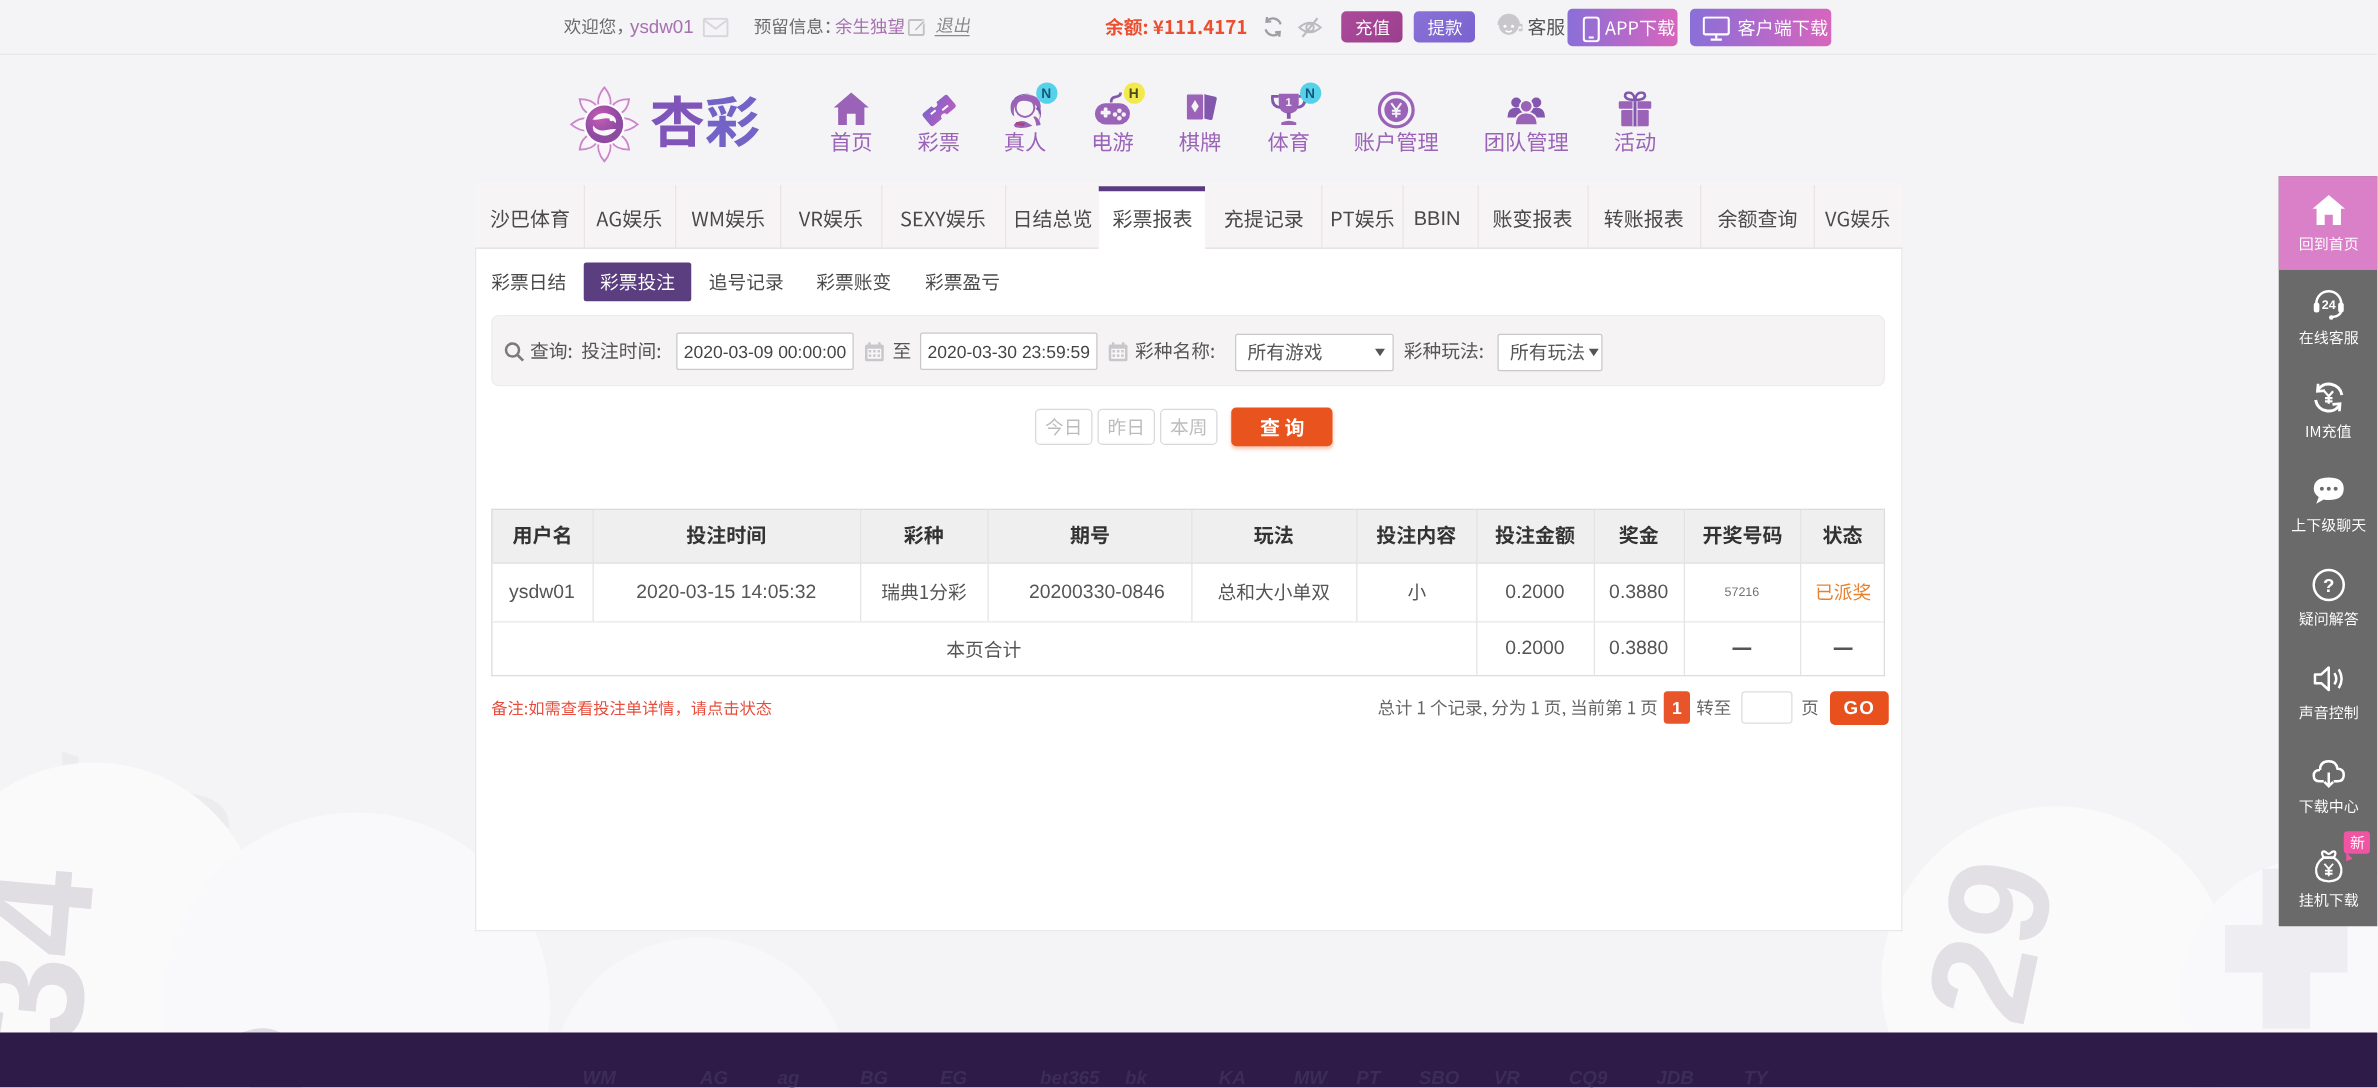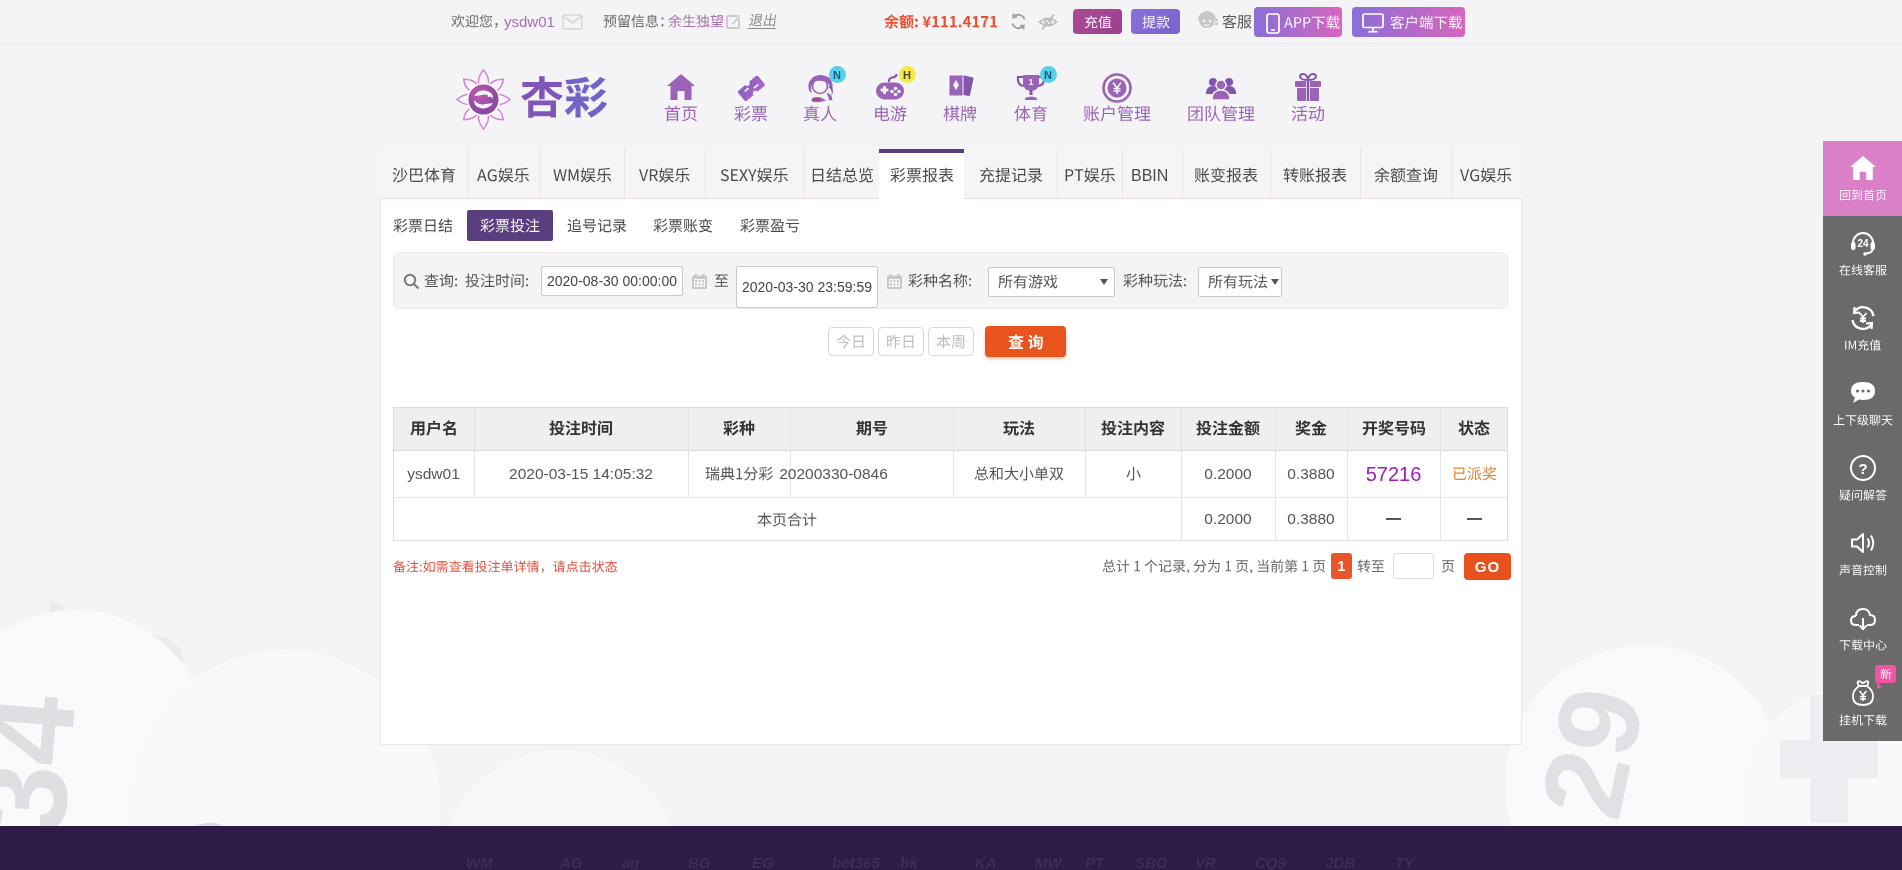--- a/index.html
+++ b/index.html
@@ -670,41 +670,41 @@
   </div>
 <div class="abs" style="left:465px;top:273px">
     <svg width="64.17" height="15" viewBox="0 0 4278 1000" fill="#555" style="">
       <use href="#g84"></use>
       <use href="#g85" x="1000"></use>
       <use href="#g91" x="2000"></use>
       <use href="#g92" x="3000"></use>
       <use href="#g90" x="4000"></use>
     </svg>
   </div>
-<div class="abs row" style="left:541px;top:266px;width:142px;height:30px;background:#fff;border:1px solid #c9c9c9;border-radius:2px;justify-content:center;font-size:14px;color:#444">2020-08-30 00:00:00</div>
+<div class="abs row" style="left:541px;top:266px;width:142px;height:30px;background:#fff;border:1px solid #c9c9c9;border-radius:2px;justify-content:center;font-size:14px;color:#444">2020-03-09 00:00:00</div>
 <svg class="abs" style="left:691px;top:273px" width="17" height="17" viewBox="0 0 17 17">
     <rect x="1" y="2.5" width="15" height="13.5" rx="1.5" fill="#c9c7cb"></rect>
     <line x1="4.5" y1="0.8" x2="4.5" y2="4" stroke="#c9c7cb" stroke-width="2"></line>
     <line x1="12.5" y1="0.8" x2="12.5" y2="4" stroke="#c9c7cb" stroke-width="2"></line>
     <rect x="3" y="6" width="11" height="8" fill="#fff" opacity="0.85"></rect>
     <g fill="#c9c7cb">
       <rect x="4" y="7" width="2" height="2"></rect>
       <rect x="7.5" y="7" width="2" height="2"></rect>
       <rect x="11" y="7" width="2" height="2"></rect>
       <rect x="4" y="10.5" width="2" height="2"></rect>
       <rect x="7.5" y="10.5" width="2" height="2"></rect>
       <rect x="11" y="10.5" width="2" height="2"></rect>
     </g>
   </svg>
 <div class="abs" style="left:714px;top:273px">
     <svg width="15.00" height="15" viewBox="0 0 1000 1000" fill="#555" style="">
       <use href="#g93"></use>
     </svg>
   </div>
-<div class="abs row" style="left:736px;top:266px;width:142px;height:42px;background:#fff;border:1px solid #c9c9c9;border-radius:2px;justify-content:center;font-size:14px;color:#444">2020-03-30 23:59:59</div>
+<div class="abs row" style="left:736px;top:266px;width:142px;height:30px;background:#fff;border:1px solid #c9c9c9;border-radius:2px;justify-content:center;font-size:14px;color:#444">2020-03-30 23:59:59</div>
 <svg class="abs" style="left:886px;top:273px" width="17" height="17" viewBox="0 0 17 17">
     <rect x="1" y="2.5" width="15" height="13.5" rx="1.5" fill="#c9c7cb"></rect>
     <line x1="4.5" y1="0.8" x2="4.5" y2="4" stroke="#c9c7cb" stroke-width="2"></line>
     <line x1="12.5" y1="0.8" x2="12.5" y2="4" stroke="#c9c7cb" stroke-width="2"></line>
     <rect x="3" y="6" width="11" height="8" fill="#fff" opacity="0.85"></rect>
     <g fill="#c9c7cb">
       <rect x="4" y="7" width="2" height="2"></rect>
       <rect x="7.5" y="7" width="2" height="2"></rect>
       <rect x="11" y="7" width="2" height="2"></rect>
       <rect x="4" y="10.5" width="2" height="2"></rect>
@@ -863,39 +863,39 @@
 <div class="abs" style="left:474px;top:451px;width:214px;height:46px;display:flex;align-items:center;justify-content:center;font-size:15.5px;color:#555">2020-03-15 14:05:32</div>
 <div class="abs" style="left:704.8px;top:466px">
     <svg width="68.33" height="15" viewBox="0 0 4555 1000" fill="#555" style="">
       <use href="#g128"></use>
       <use href="#g129" x="1000"></use>
       <use href="#g130" x="2000"></use>
       <use href="#g131" x="2555"></use>
       <use href="#g40" x="3555"></use>
     </svg>
   </div>
-<div class="abs" style="left:752px;top:451px;width:163px;height:46px;display:flex;align-items:center;justify-content:center;font-size:15.5px;color:#555">20200330-0846</div>
+<div class="abs" style="left:796px;top:451px;width:163px;height:46px;display:flex;align-items:center;justify-content:center;font-size:15.5px;color:#555">20200330-0846</div>
 <div class="abs" style="left:974.0px;top:466px">
     <svg width="90.00" height="15" viewBox="0 0 6000 1000" fill="#555" style="">
       <use href="#g72"></use>
       <use href="#g132" x="1000"></use>
       <use href="#g133" x="2000"></use>
       <use href="#g134" x="3000"></use>
       <use href="#g135" x="4000"></use>
       <use href="#g136" x="5000"></use>
     </svg>
   </div>
 <div class="abs" style="left:1125.5px;top:466px">
     <svg width="15.00" height="15" viewBox="0 0 1000 1000" fill="#555" style="">
       <use href="#g134"></use>
     </svg>
   </div>
 <div class="abs" style="left:1181px;top:451px;width:94px;height:46px;display:flex;align-items:center;justify-content:center;font-size:15.5px;color:#555">0.2000</div>
 <div class="abs" style="left:1275px;top:451px;width:72px;height:46px;display:flex;align-items:center;justify-content:center;font-size:15.5px;color:#555">0.3880</div>
-<div class="abs" style="left:1347px;top:451px;width:93px;height:46px;display:flex;align-items:center;justify-content:center;font-size:20px;color:#a21caf">57216</div>
+<div class="abs" style="left:1347px;top:451px;width:93px;height:46px;display:flex;align-items:center;justify-content:center;font-size:10px;color:#737373">57216</div>
 <div class="abs" style="left:1451.5px;top:466px">
     <svg width="45.00" height="15" viewBox="0 0 3000 1000" fill="#e8812e" style="">
       <use href="#g137"></use>
       <use href="#g138" x="1000"></use>
       <use href="#g139" x="2000"></use>
     </svg>
   </div>
 <div class="abs" style="left:757.0px;top:512px">
     <svg width="60.00" height="15" viewBox="0 0 4000 1000" fill="#555" style="">
       <use href="#g104"></use>

